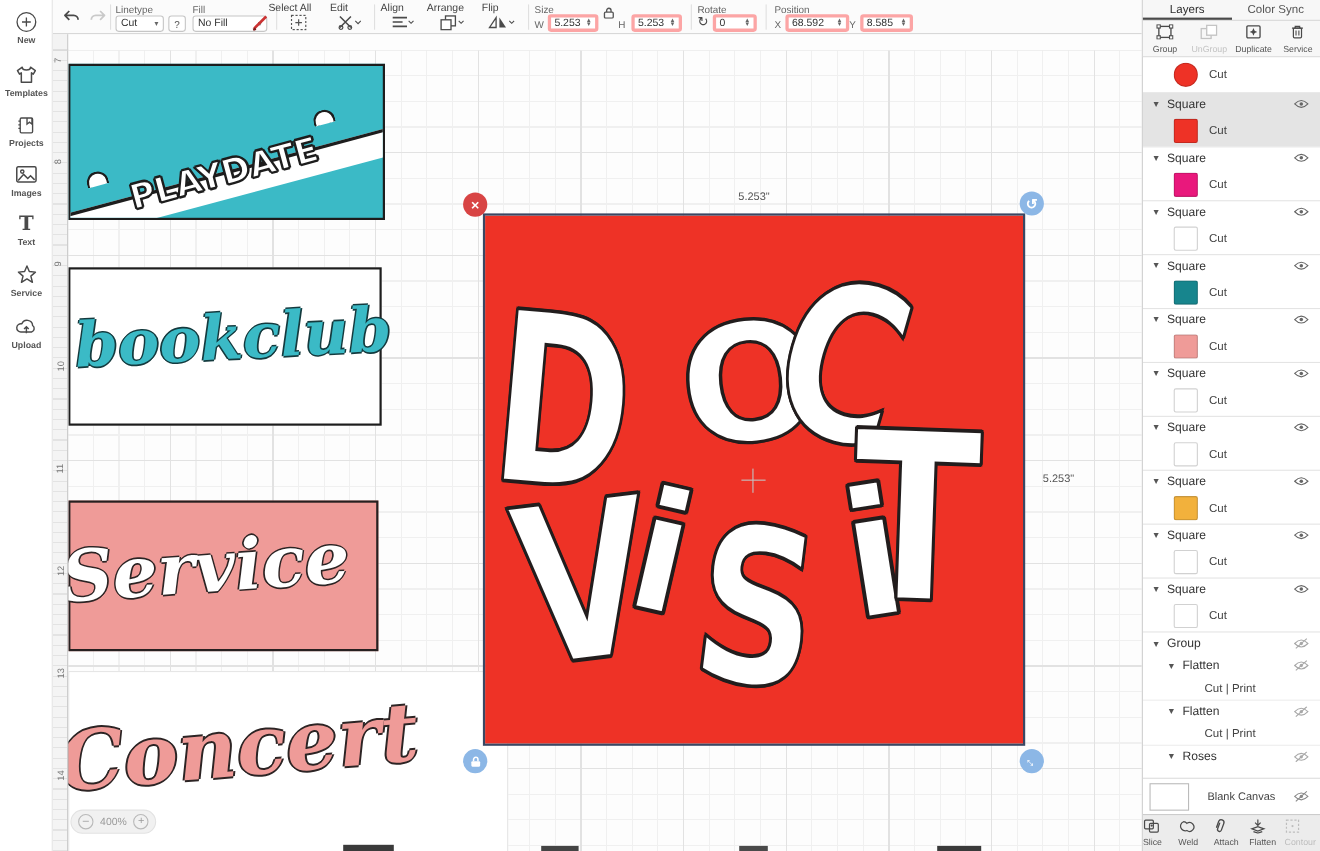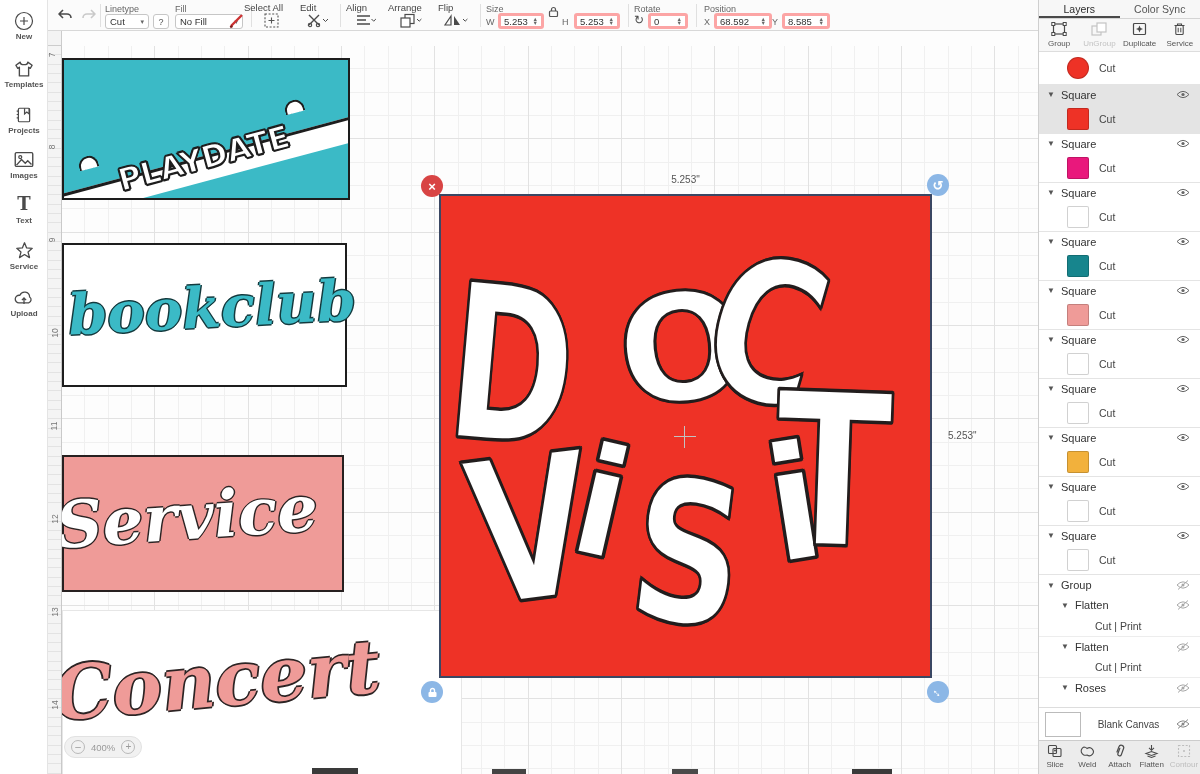--- a/index.html
+++ b/index.html
@@ -124,21 +124,21 @@
   .block.selected { background:#e4e4e4; }
   .lhead { height:19px; display:flex; align-items:center; padding:0 10px 0 8px; gap:6px; cursor:pointer; }
   .lhead .chev { font-size:8px; color:#555; }
   .lhead .nm { flex:1; font-size:11px; color:#333; }
   .lhead.indent { padding-left:22px; }
   .opline { height:21px; display:flex; align-items:center; padding-left:56px; font-size:10.5px; color:#444; }
   .blank-row { height:33px; border-top:1px solid #ddd; display:flex; align-items:center; padding:0 10px 0 6px; gap:8px; }
   .blank-row .bsw { width:36px; height:25px; background:#fff; border:1px solid #bbb; }
   .blank-row .nm { flex:1; text-align:center; font-size:10px; color:#444; }
   .bottom-bar { height:34px; background:#ececec; border-top:1px solid #ccc; display:flex; }
-  .bb { flex:1; text-align:center; padding-top:3px; cursor:pointer; color:#444; }
+  .bb { flex:1; text-align:left; padding-top:3px; cursor:pointer; color:#444; }
   .bb .lb { display:block; font-size:8px; color:#555; margin-top:0px; }
   .bb.disabled { color:#bdbdbd; } .bb.disabled .lb { color:#bdbdbd; }
   .eye { margin-left:auto; cursor:pointer; display:flex; align-items:center; }
 </style>
 </head>
 <body>
 
 <div class="app">
 
   <aside class="sidebar">

